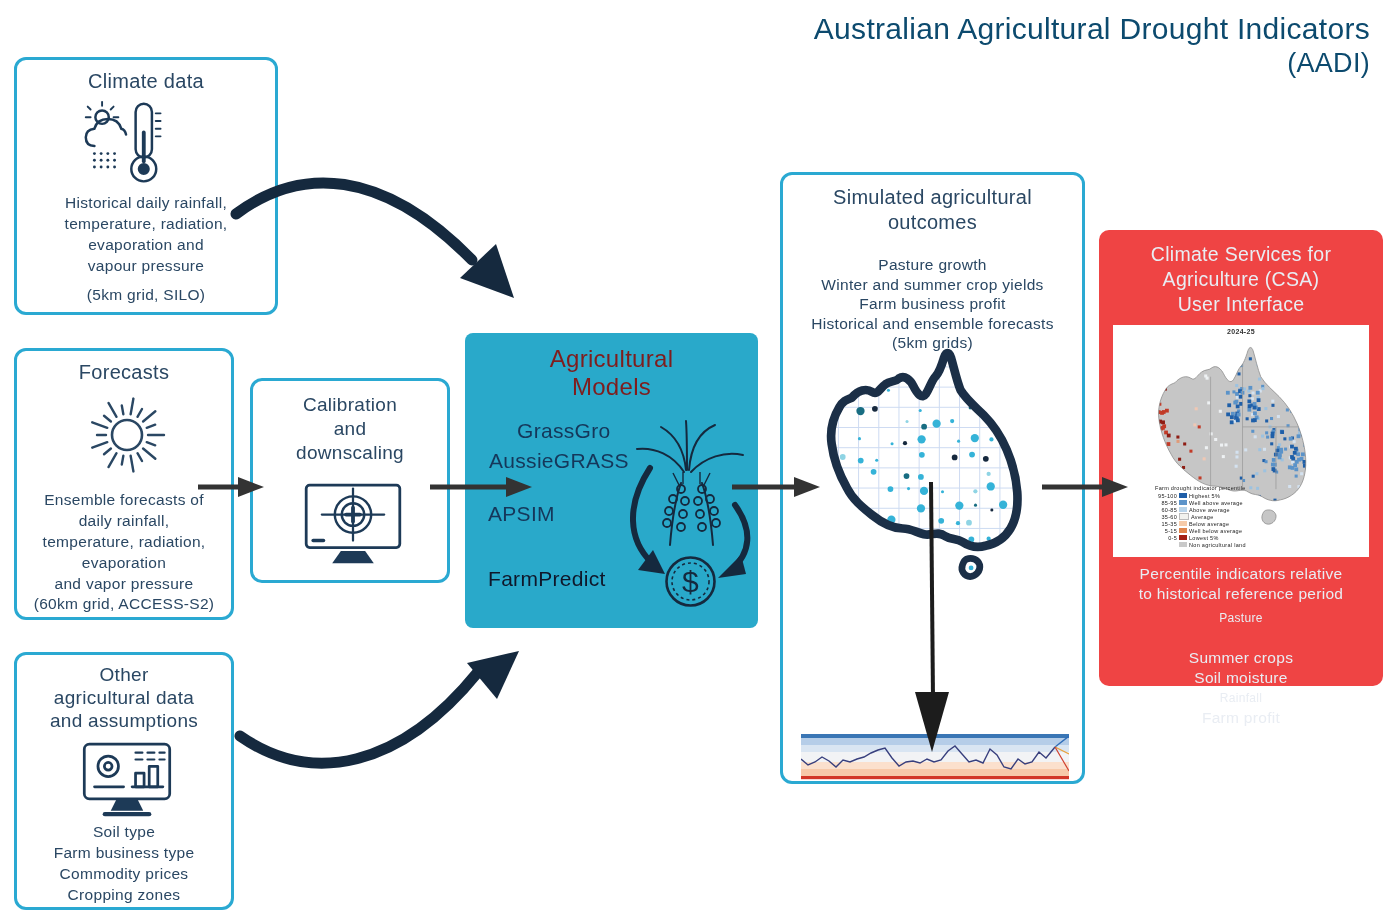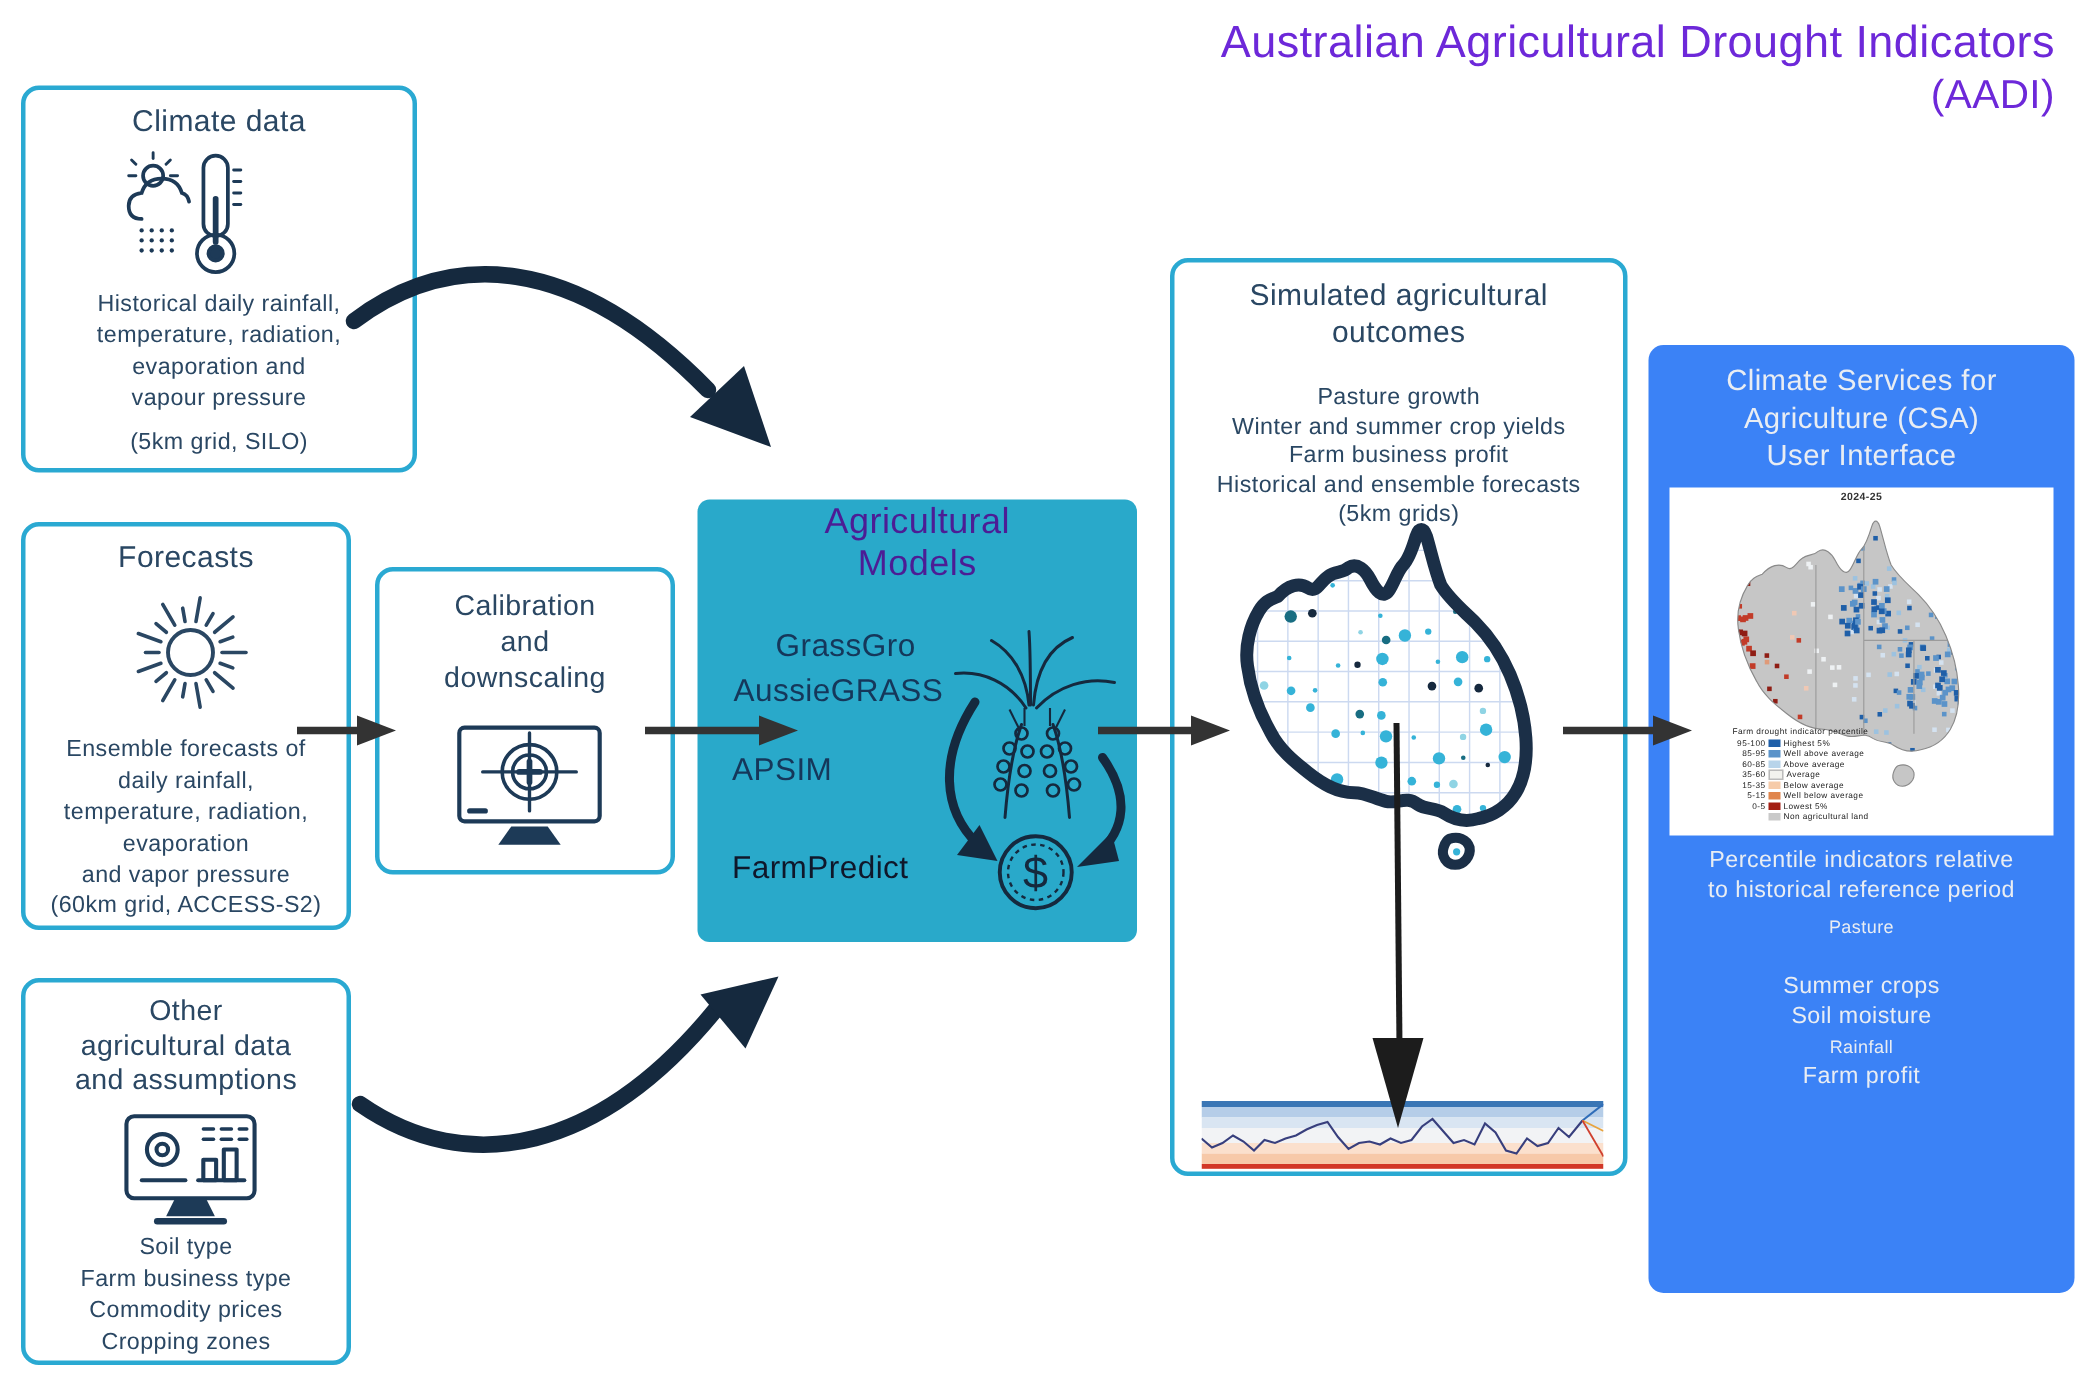--- a/index.html
+++ b/index.html
@@ -4,21 +4,21 @@
 <style>
   html,body{margin:0;padding:0;background:#fff}
   .canvas{position:relative;width:1386px;height:919px;background:#fff;overflow:hidden;
           font-family:"Liberation Sans",sans-serif;color:#2a4763;letter-spacing:.3px}
   .abs{position:absolute}
   .box{position:absolute;background:#fff;border:3px solid #2aa9d2;border-radius:12px;box-sizing:border-box}
   .ml{white-space:pre-line}
   .ctr{text-align:center}
   .btitle{font-size:20px;font-weight:500;color:#2a4763}
   .btxt{font-size:15.5px;line-height:21px;font-weight:500;color:#2a4763}
-  .gray{color:#6d28d9}
+  .gray{color:#0c4a6e}
   svg{display:block}
   .noptr{pointer-events:none}
 </style>
 </head>
 <body>
 
 <div class="canvas">
 
   <div class="abs gray" style="right:16px;top:12px;font-size:30px;font-weight:400;text-align:right">Australian Agricultural Drought Indicators</div>
   <div class="abs gray" style="right:16px;top:48px;font-size:27px;font-weight:400;text-align:right">(AADI)</div>
@@ -146,21 +146,21 @@
         <line x1="60" y1="8" x2="60" y2="68" stroke-width="2.6"></line>
         <line x1="52" y1="38" x2="68" y2="38" stroke-width="4.4"></line>
         <line x1="60" y1="30" x2="60" y2="46" stroke-width="4.4"></line>
         <line x1="14" y1="68" x2="26" y2="68" stroke-width="4"></line>
       </g>
       <path d="M46,80 L74,80 L84,94 L36,94 Z" fill="#1d3a57"></path>
     </svg>
   </div>
 
   <div class="abs" style="left:465px;top:333px;width:293px;height:295px;background:#29a9ca;border-radius:8px">
-    <div class="ml ctr" style="margin-top:1px;font-size:24px;line-height:28px;font-weight:500;color:#4c1d95">Agricultural
+    <div class="ml ctr" style="margin-top:12px;font-size:24px;line-height:28px;font-weight:500;color:#7f1d1d">Agricultural
 Models</div>
     <div class="abs" style="left:52px;top:86px;font-size:21px;font-weight:500;color:#15375a">GrassGro</div>
     <div class="abs" style="left:24px;top:116px;font-size:21px;font-weight:500;color:#15375a">AussieGRASS</div>
     <div class="abs" style="left:23px;top:169px;font-size:21px;font-weight:500;color:#15375a">APSIM</div>
     <div class="abs" style="left:23px;top:234px;font-size:21px;font-weight:500;color:#0f172a">FarmPredict</div>
     <svg class="abs" style="left:160px;top:82px" width="133px" height="213" viewBox="0 0 133 213">
       <g fill="none" stroke="#15293e" stroke-width="2" stroke-linecap="round">
         <path d="M61,55 C59,35 50,20 36,12"></path>
         <path d="M64,55 C66,30 76,16 90,10"></path>
         <path d="M59,57 C48,40 30,32 12,34"></path>
@@ -379,21 +379,21 @@
       <rect x="0" y="28" width="268" height="7" fill="#fbe0cd"></rect>
       <rect x="0" y="35" width="268" height="7" fill="#f7c9a9"></rect>
       <rect x="0" y="42" width="268" height="3.2" fill="#d23727"></rect>
       <polyline fill="none" stroke="#383f7d" stroke-width="1.4" points="0,25 7,31 14,28 21,23 28,27 35,33 42,26 49,28 56,25 63,23 70,19 77,16 84,14 91,24 98,32 105,28 112,27 119,29 126,25 133,28 140,26 147,17 154,12 161,20 168,28 175,26 182,29 189,15 196,21 203,33 210,35 217,25 224,30 231,28 238,18 245,24 254,13"></polyline>
       <line x1="254" y1="13" x2="268" y2="2" stroke="#2f6db8" stroke-width="1.4"></line>
       <line x1="254" y1="13" x2="268" y2="20" stroke="#e8a33d" stroke-width="1.2"></line>
       <line x1="254" y1="13" x2="268" y2="37" stroke="#d0402f" stroke-width="1.2"></line>
     </svg>
   </div>
 
-  <div class="abs" style="left:1099px;top:230px;width:284px;height:632px;background:#3b82f6;border-radius:10px">
+  <div class="abs" style="left:1099px;top:230px;width:284px;height:456px;background:#ef4444;border-radius:10px">
     <div class="ml ctr" style="margin-top:12px;font-size:19.5px;line-height:25px;font-weight:500;color:#e9edf3">Climate Services for
 Agriculture (CSA)
 User Interface</div>
     <div class="abs" style="left:14px;top:95px;width:256px;height:232px;background:#ffffff">
       <div class="ctr" style="font-size:7px;color:#333;padding-top:3px;font-weight:700">2024-25</div>
       <svg class="abs" style="left:14px;top:12px" width="228" height="198" viewBox="0 0 300 260">
         <defs>
             <clipPath id="ausclip2">
               <path class="aus-path" d="M63,60 C70,52 78,50 84,54 C90,58 92,50 98,46 C103,42 108,44 112,40 C118,36 124,42 127,48 C131,56 136,62 140,56 C144,50 146,42 150,38 C153,35 156,28 159,18 C161,12 164,12 166,18 C169,28 172,42 176,52 C182,62 192,70 200,78 C210,88 218,100 224,114 C230,128 234,144 235,158 C236,172 234,186 228,196 C222,206 212,212 202,214 C192,217 184,214 178,210 C172,206 166,208 160,204 C152,198 146,204 138,202 C130,200 124,196 116,196 C104,196 94,190 84,182 C74,174 64,166 58,154 C50,140 44,124 42,108 C40,94 44,80 50,70 C54,63 58,62 63,60 Z"></path>
             </clipPath>

